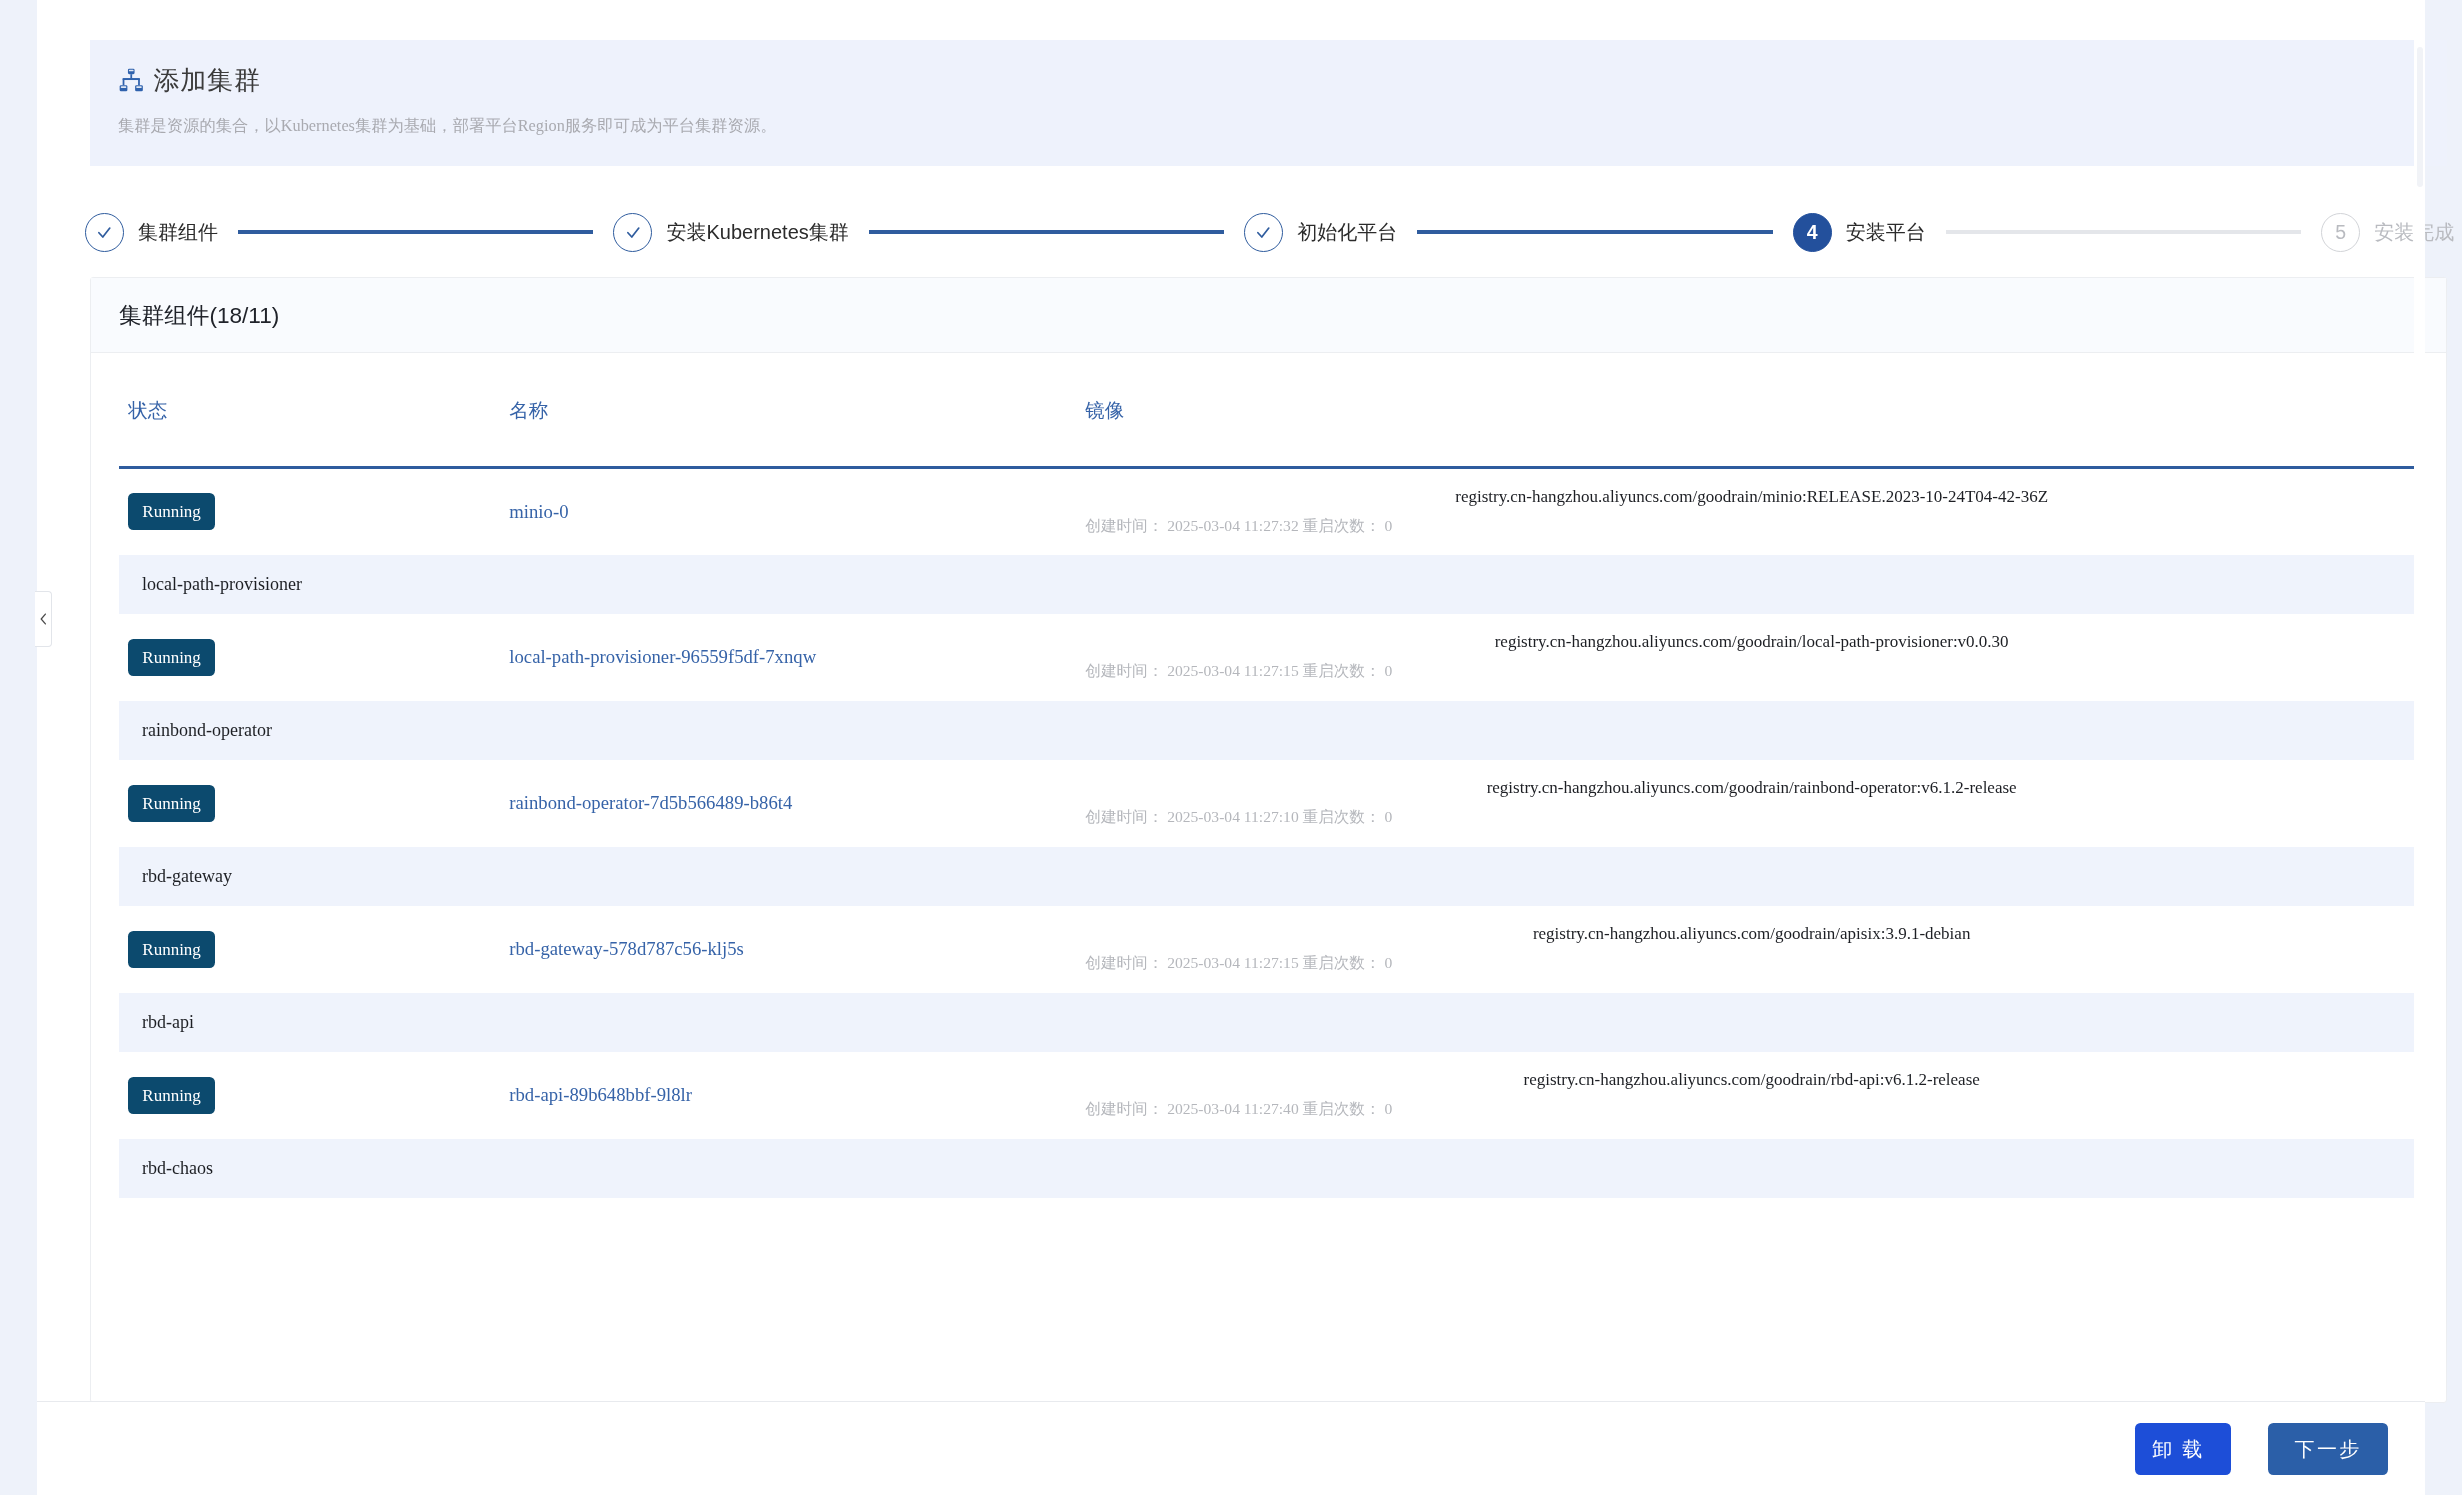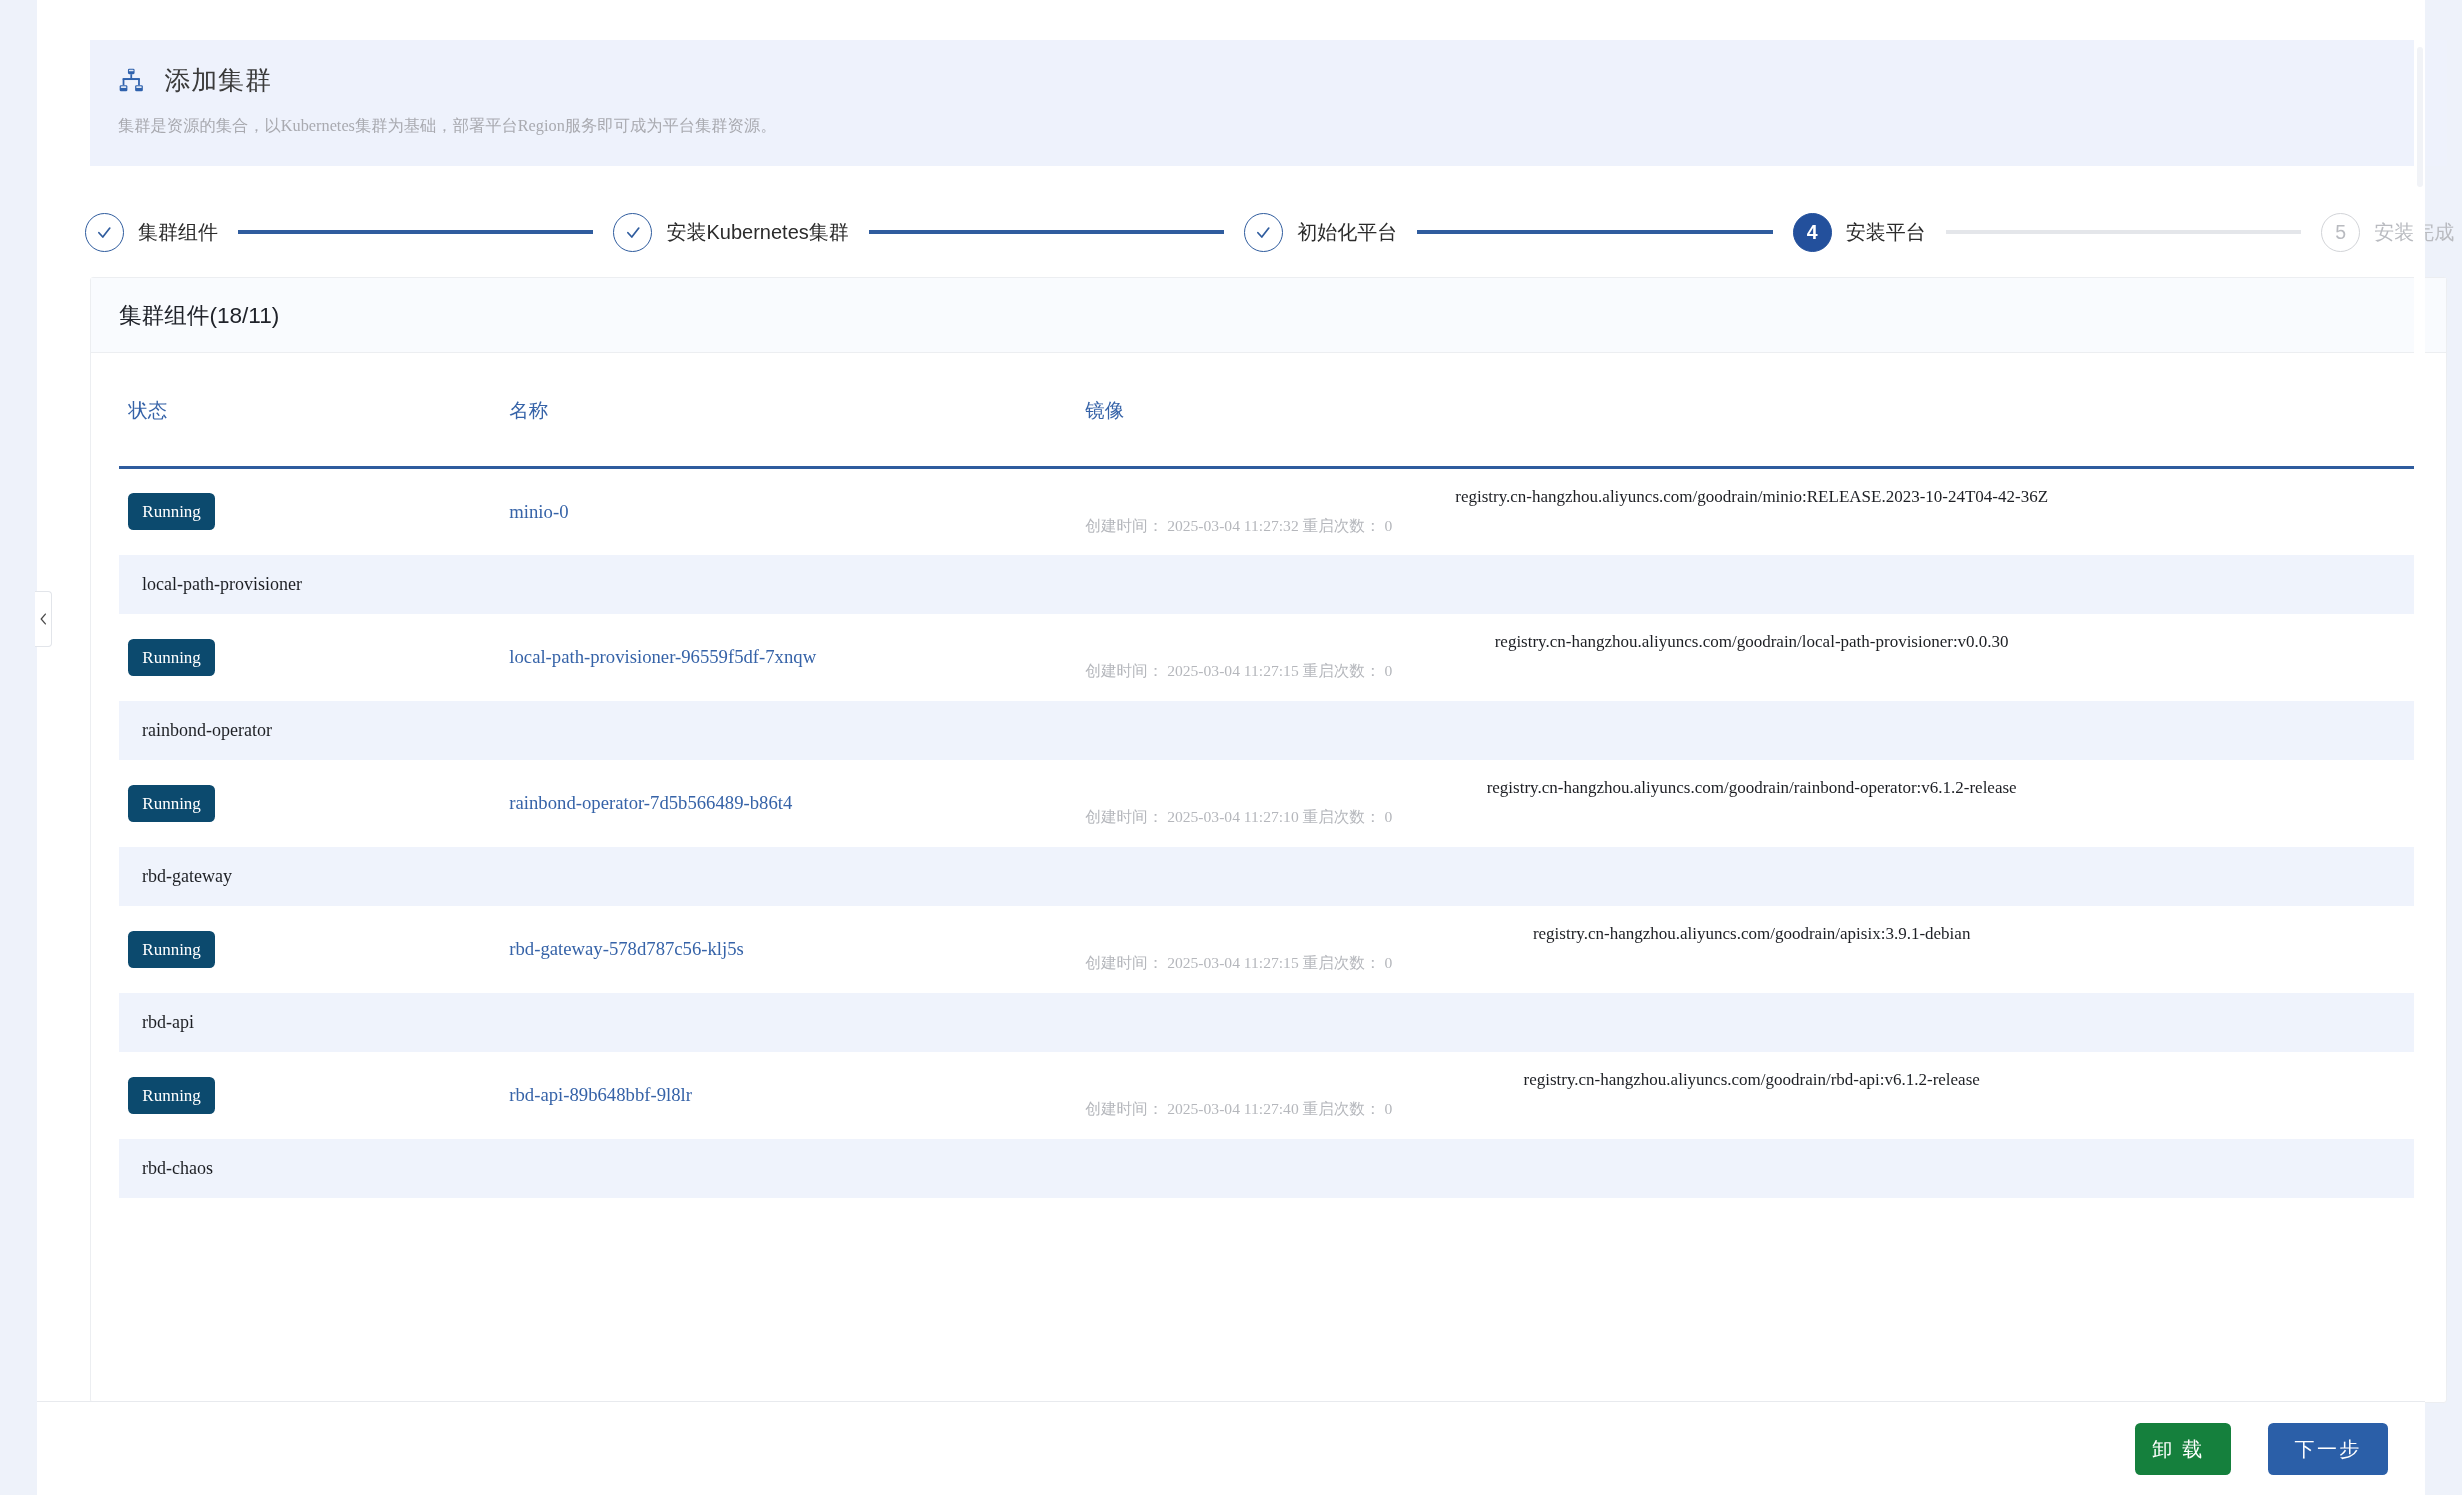--- a/index.html
+++ b/index.html
@@ -34,21 +34,21 @@
     left: 53px;
     top: 40px;
     width: 2357px;
     height: 126px;
     background: #eef2fc;
     padding: 23px 28px 0 28px;
   }
   .banner-title-row {
     display: flex;
     align-items: center;
-    gap: 20px;
+    gap: 9px;
   }
   .cluster-icon { width: 26.5px; height: 26.5px; display:block; }
   .banner-title {
     font-size: 26px;
     color: #3b3b3b;
     letter-spacing: 0.8px;
     font-family: "Liberation Sans", "DejaVu Sans", sans-serif;
   }
   .banner-desc {
     margin-top: 17px;
@@ -226,21 +226,21 @@
   .btn {
     font-size: 20px;
     border: none;
     border-radius: 5.4px;
     padding: 12.5px 26.5px;
     color: #ffffff;
     cursor: pointer;
     letter-spacing: 2.3px;
     font-family: "Liberation Sans", "DejaVu Sans", sans-serif;
   }
-  .btn-danger { background: #15803d; padding-left: 17px; }
+  .btn-danger { background: #1d4ed8; padding-left: 17px; }
   .btn-primary { background: #2b5fa8; }
 
   
   .collapse-handle {
     position: absolute;
     left: -1.6px;
     top: 591px;
     width: 17px;
     height: 56px;
     background: #ffffff;

